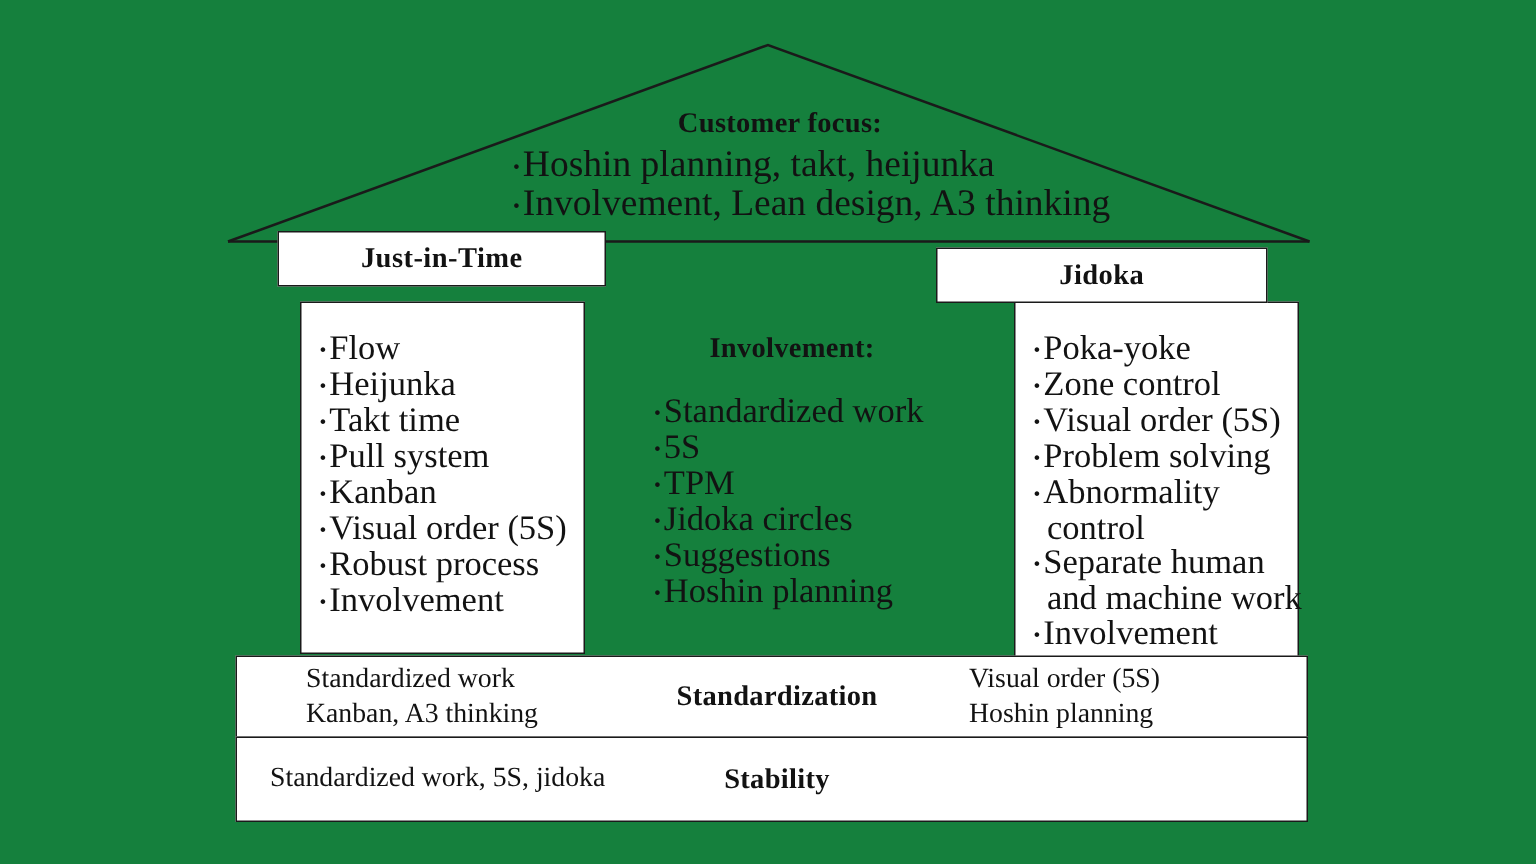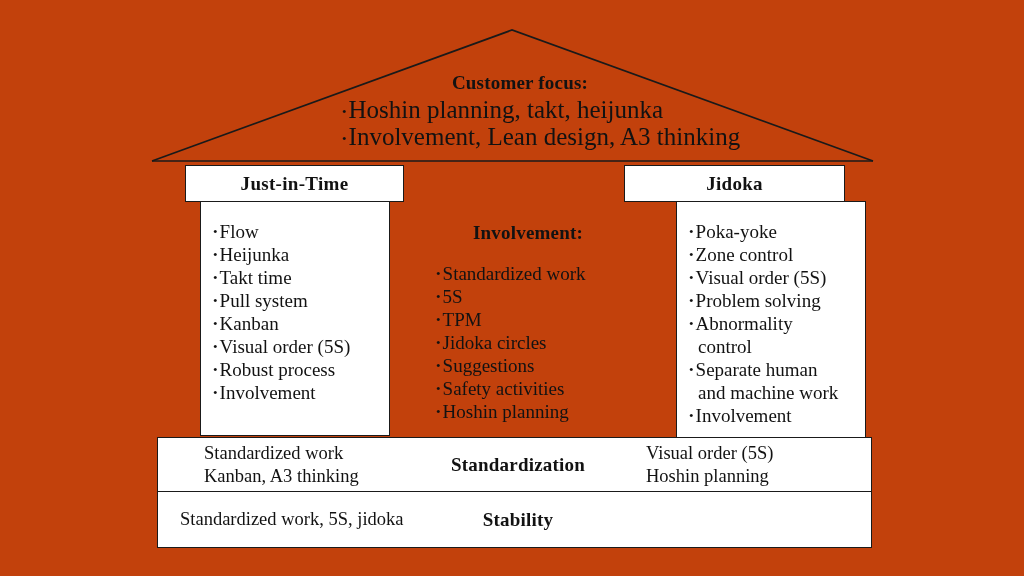--- a/index.html
+++ b/index.html
@@ -12,21 +12,21 @@
     width: 1024px;
     height: 576px;
     overflow: hidden;
     font-family: "Liberation Serif", "DejaVu Serif", serif;
     color: #121212;
   }
   #canvas {
     position: relative;
     width: 1024px;
     height: 576px;
-    background: #c2410c;
+    background: #15803d;
   }
   
   #roof-svg {
     position: absolute;
     left: 0;
     top: 0;
     width: 1024px;
     height: 200px;
   }
   #roof-text {
@@ -62,42 +62,42 @@
     background: #ffffff;
     box-sizing: border-box;
     display: flex;
     align-items: center;
     justify-content: center;
     font-weight: bold;
     font-size: 19px;
     letter-spacing: 0.3px;
     z-index: 3;
   }
-  #jit-header { left: 185px; top: 165px; width: 219px; height: 37px; justify-content: center; }
+  #jit-header { left: 185px; top: 154px; width: 219px; height: 37px; justify-content: center; }
   #jidoka-header { left: 624px; top: 165px; width: 221px; height: 37px; }
 
   
   .pillar-body {
     position: absolute;
     border: 1.6px solid #1a1a1a;
     background: #ffffff;
     box-sizing: border-box;
     z-index: 2;
   }
   #jit-body { left: 200px; top: 201px; width: 190px; height: 235px; }
   #jidoka-body { left: 676px; top: 201px; width: 190px; height: 245px; }
 
   .pillar-list {
     position: absolute;
     top: 18px;
     left: 12px;
     width: 200px;
   }
   .list-item {
-    font-size: 19px;
+    font-size: 23px;
     line-height: 23px;
     white-space: nowrap;
   }
   .list-item .cont {
     display: block;
     padding-left: 9px;
   }
   .list-item .lead::before {
     content: "\2022";
     font-size: 13px;
@@ -196,21 +196,20 @@
   </div>
 
   <div id="center-col">
     <div class="center-title">Involvement:</div>
     <div id="center-list">
         <div class="list-item"><span class="lead">Standardized work</span></div>
         <div class="list-item"><span class="lead">5S</span></div>
         <div class="list-item"><span class="lead">TPM</span></div>
         <div class="list-item"><span class="lead">Jidoka circles</span></div>
         <div class="list-item"><span class="lead">Suggestions</span></div>
-        <div class="list-item"><span class="lead">Safety activities</span></div>
         <div class="list-item"><span class="lead">Hoshin planning</span></div>
       </div>
   </div>
 
   <div class="pillar-header" id="jidoka-header">
     <span>Jidoka</span>
   </div>
   <div class="pillar-body" id="jidoka-body">
     <div class="pillar-list" id="jidoka-list">
         <div class="list-item"><span class="lead">Poka-yoke</span></div>

